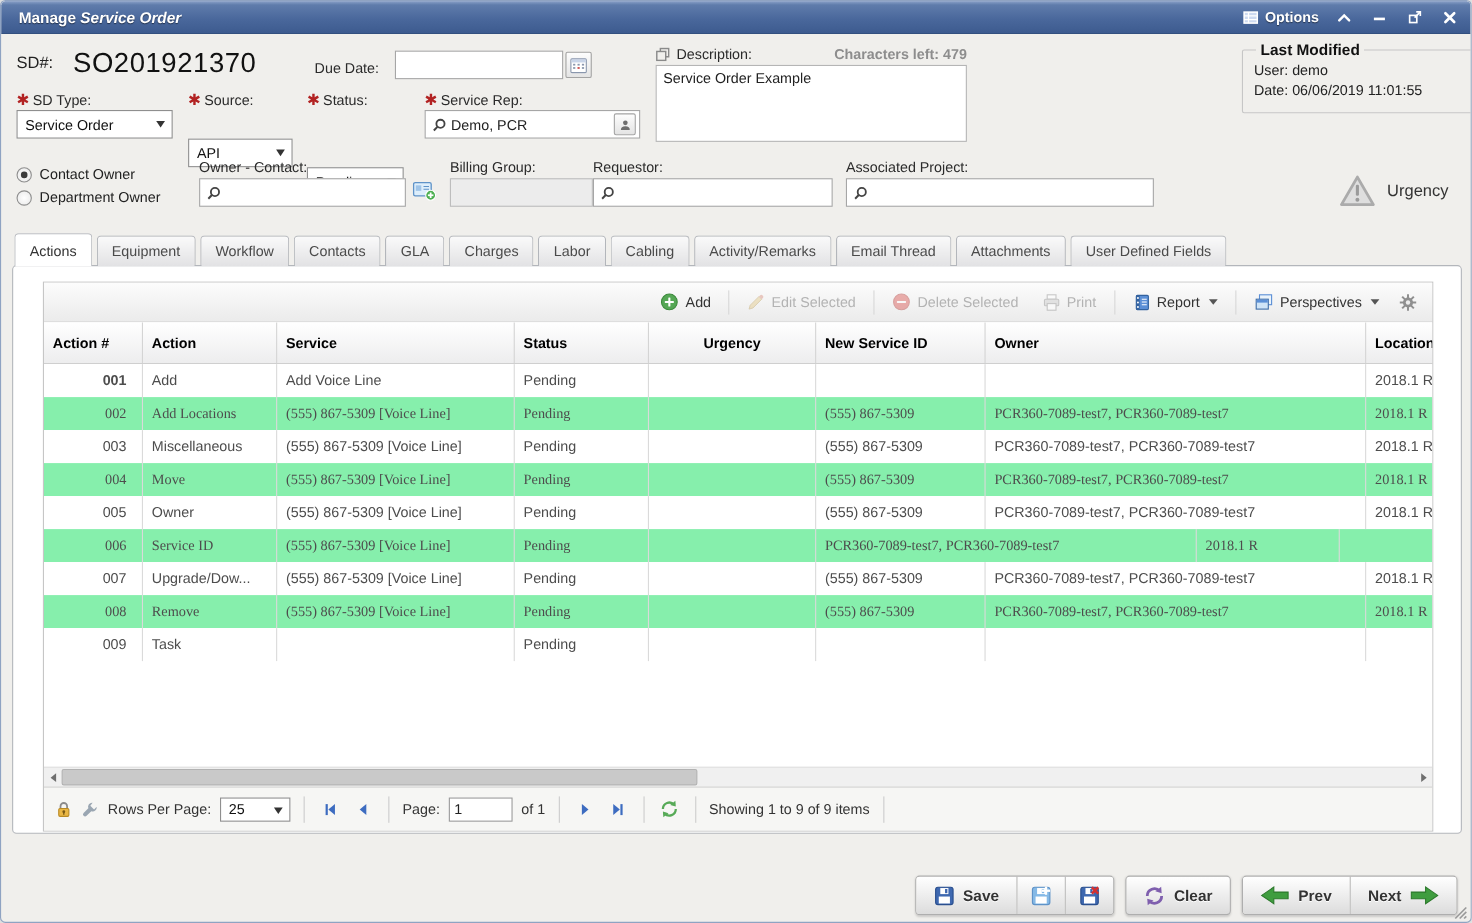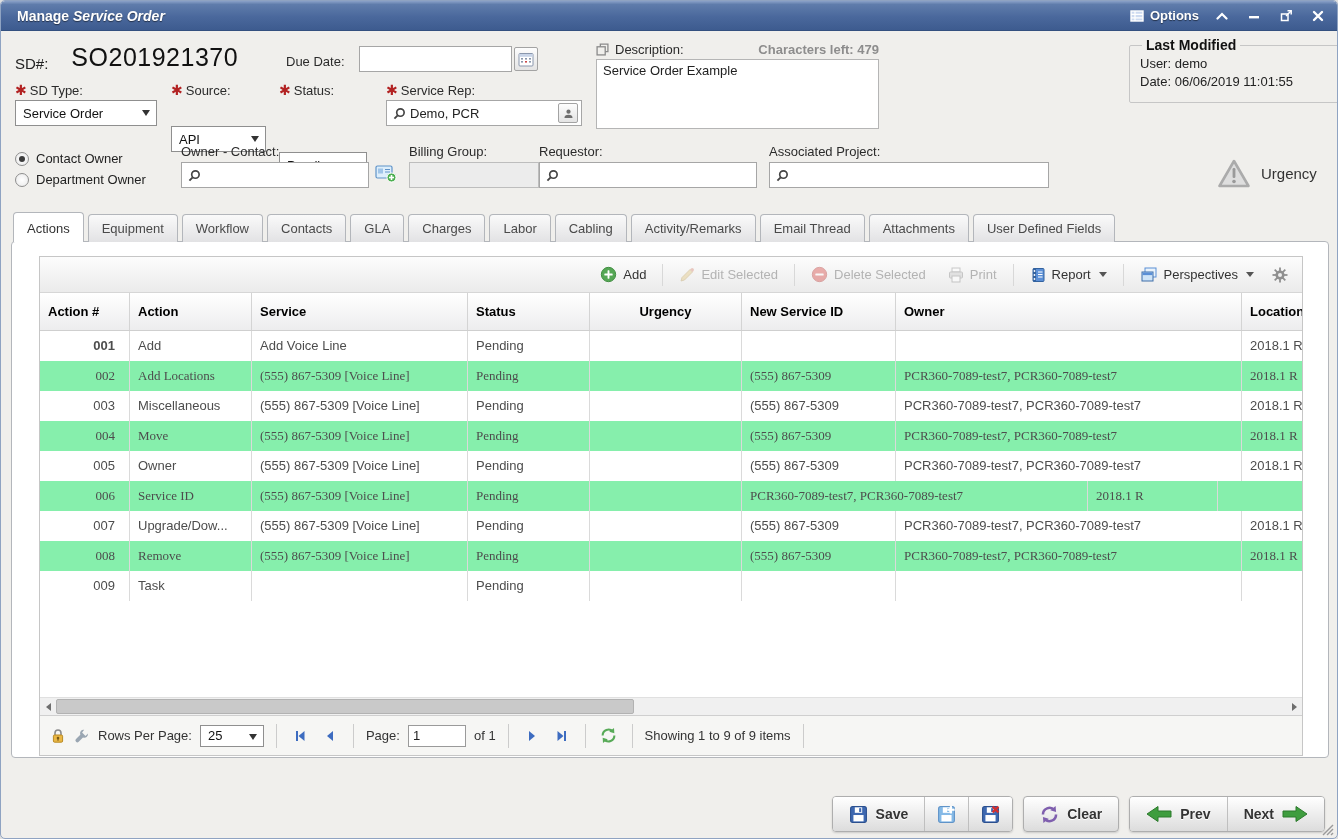--- a/index.html
+++ b/index.html
@@ -28,23 +28,23 @@
   .req{color:#b22222;font-weight:bold;font-size:14px;margin-right:3px;}
   .tinput{background:#fff;border:1px solid #a6a6a6;height:26px;display:flex;align-items:center;
     padding:0 6px;font-size:13px;color:#222;}
   .tinput input{border:none;outline:none;width:100%;font:13px "Liberation Sans","DejaVu Sans",sans-serif;background:transparent;color:#222;}
   .search .mag{margin-right:4px;flex:0 0 auto;display:flex;}
   .disabled-input{background:#ececec;border-color:#bdbdbd;}
   .sel{position:relative;background:#fff;border:1px solid #8f8f8f;height:26px;display:flex;align-items:center;
     padding:0 20px 0 7px;font-size:13px;color:#111;cursor:pointer;}
   .sel .caret{position:absolute;right:6px;top:9px;width:0;height:0;border-left:4px solid transparent;
     border-right:4px solid transparent;border-top:6px solid #333;}
-  .sd-block{display:flex;align-items:flex-end;gap:3px;}
+  .sd-block{display:flex;align-items:center;gap:18px;}
   .sd-label{font-size:15px;color:#222;}
-  .sd-number{font-size:25px;color:#111;letter-spacing:.5px;margin-left:20px;}
+  .sd-number{font-size:25px;color:#111;letter-spacing:.5px;}
   .chars-left{font-size:13px;font-weight:bold;color:#8d8d8d;}
   textarea.desc{resize:none;border:1px solid #b5b5b5;background:#fff;padding:3px 6px;
     font:13px "Liberation Sans","DejaVu Sans",sans-serif;color:#222;outline:none;}
   fieldset.lastmod{border:1px solid #c6c6c6;border-radius:2px;margin:0;padding:2px 10px 6px 10px;background:transparent;}
   fieldset.lastmod legend{font-size:14px;font-weight:bold;color:#111;padding:0 4px;margin-left:2px;}
   .lastmod .line{font-size:13px;color:#222;line-height:18px;white-space:nowrap;}
   .radio-row{display:flex;align-items:center;gap:7px;font-size:13px;color:#222;cursor:pointer;}
   .radio{width:14px;height:14px;border-radius:50%;border:1px solid #8e8e8e;background:radial-gradient(#fff,#e8e8e8);
     display:flex;align-items:center;justify-content:center;flex:0 0 auto;}
   .radio.on::after{content:"";width:6px;height:6px;border-radius:50%;background:#3c3c3c;}

